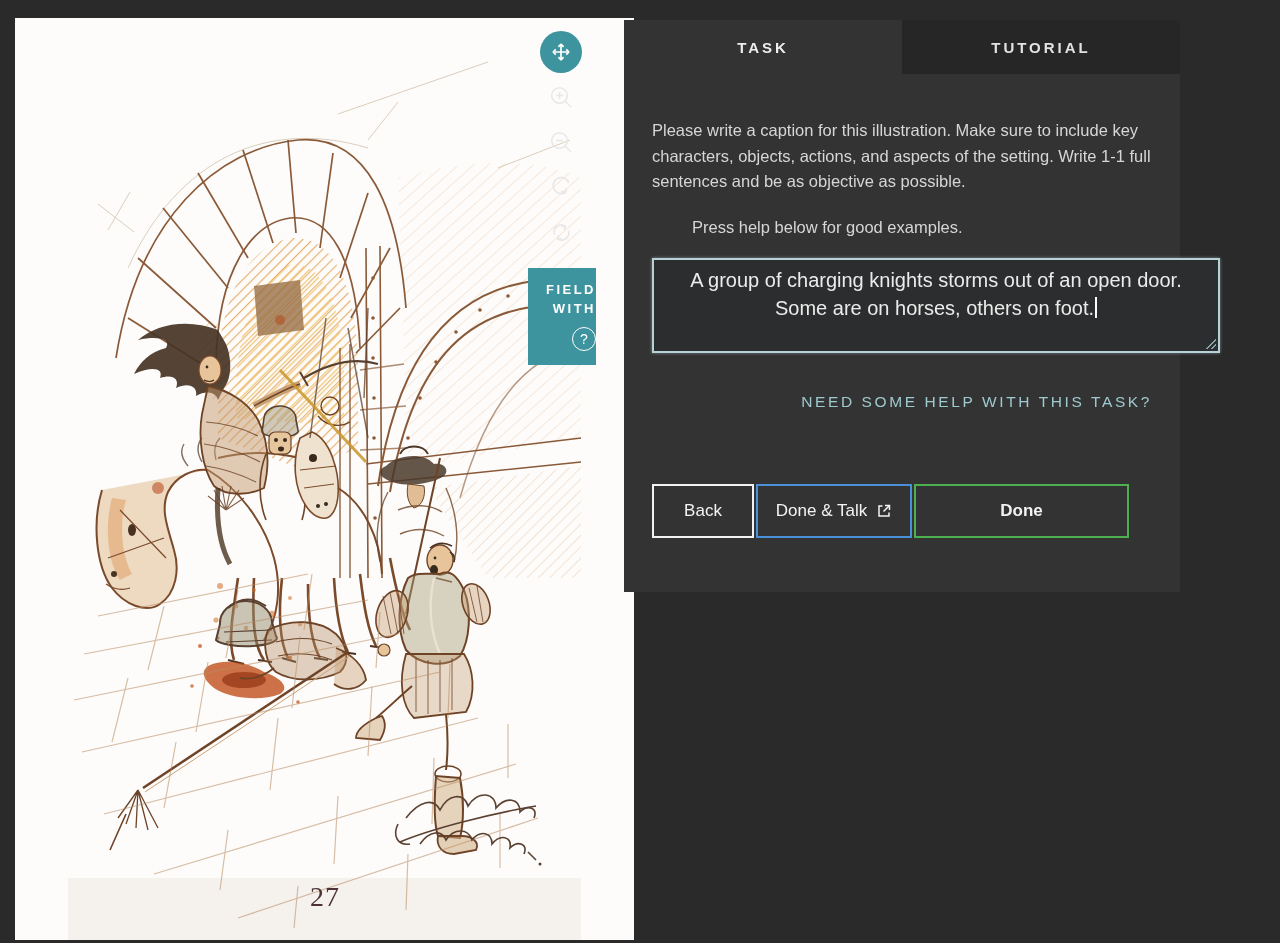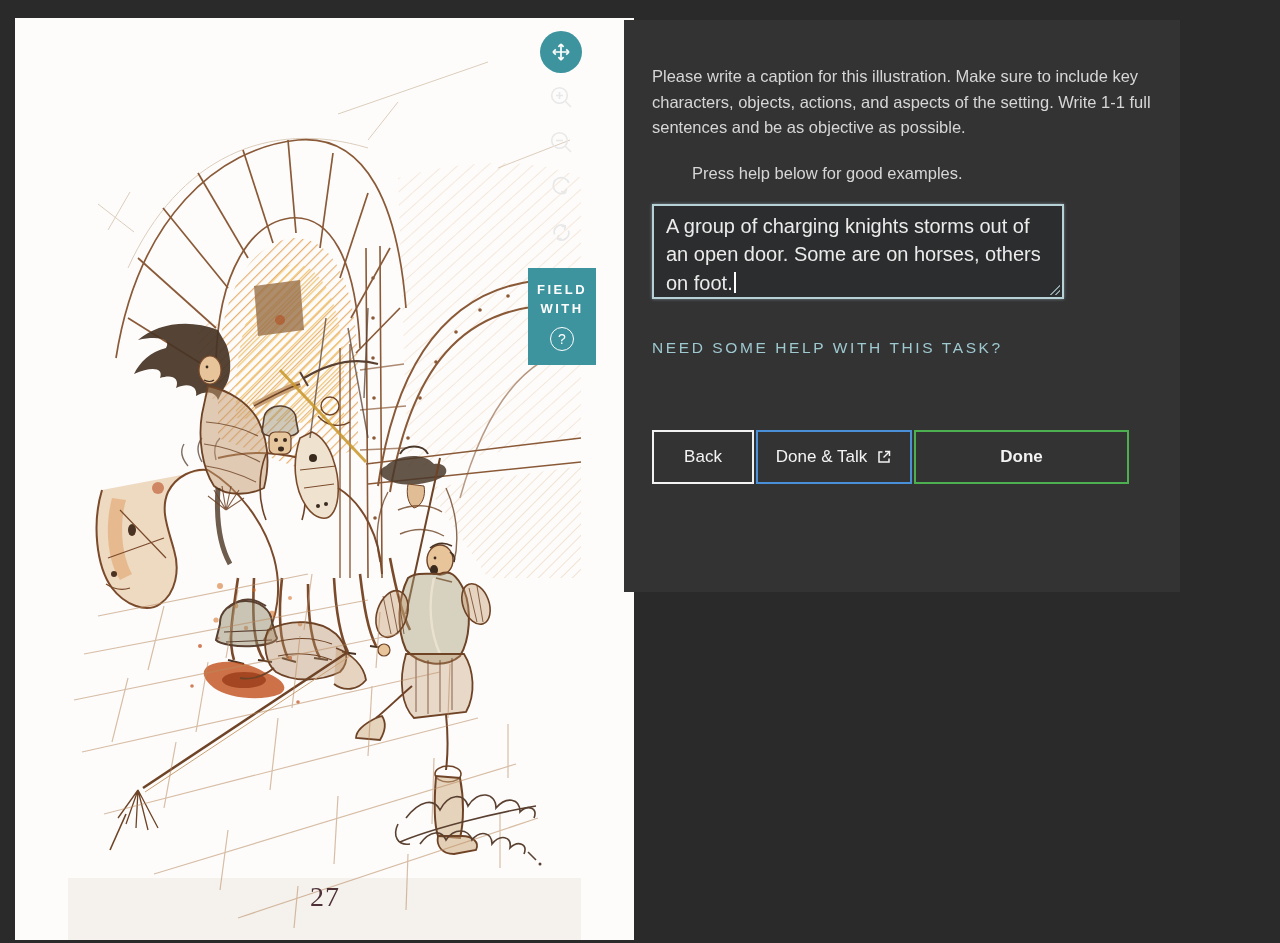--- a/index.html
+++ b/index.html
@@ -12,46 +12,46 @@
   .artboard svg{display:block;width:100%;height:100%;}
 
   
   .toolbar{position:absolute;left:528px;top:0;width:68px;}
   .tool-move{position:absolute;left:12px;top:31px;width:42px;height:42px;border-radius:50%;
              background:#3d949e;display:flex;align-items:center;justify-content:center;cursor:pointer;}
   .tool-btn{position:absolute;left:20px;width:27px;height:27px;display:flex;align-items:center;
             justify-content:center;cursor:pointer;}
   .tool-zin{top:84px;} .tool-zout{top:129px;} .tool-rot{top:172px;} .tool-sync{top:219px;}
   .field-guide{position:absolute;left:0;top:268px;width:68px;height:97px;background:#3d949e;
-               display:flex;flex-direction:column;align-items:center;justify-content:center;
+               display:flex;flex-direction:column;align-items:flex-end;justify-content:center;
                gap:3px;cursor:pointer;}
   .fg-line{font-size:13px;font-weight:600;letter-spacing:2.5px;color:#fff;line-height:1.25;}
   .fg-q{margin-top:7px;width:24px;height:24px;border:1.6px solid #fff;border-radius:50%;
         display:flex;align-items:center;justify-content:center;font-size:14px;color:#fff;}
 
   
   .panel{position:absolute;left:624px;top:20px;width:556px;height:572px;background:#333334;}
   .tabs{display:flex;height:54px;}
   .tab{flex:1;display:flex;align-items:center;justify-content:center;font-size:15px;
        font-weight:600;letter-spacing:3px;cursor:pointer;color:#ededed;}
   .tab.active{background:#333334;}
   .tab.inactive{background:#262627;color:#e2e2e2;}
   .panel-body{padding:44px 28px 0 28px;}
   .instructions{font-size:16.5px;line-height:1.56;color:#d6d6d6;margin:0;}
   .instructions + .instructions{margin-top:20px;margin-left:40px;}
-  .caption-box{position:relative;margin-top:17px;width:412px;height:95px;background:#2c2d2e;
+  .caption-box{position:relative;margin-top:17px;width:568px;height:95px;background:#2c2d2e;
                border:2px solid #b7d2d6;box-shadow:0 0 3px rgba(183,210,214,.55);
                padding:6px 12px;font-size:20px;line-height:1.42;color:#ebebeb;cursor:text;
-               overflow:hidden;}
+               overflow:hidden;text-align:center;}
   .caption-box::after{content:"";display:inline-block;width:2px;height:1.05em;background:#fdfdfd;
                margin-left:1px;vertical-align:-3px;}
   .caption-box::before{content:"";position:absolute;right:2px;bottom:2px;width:11px;height:11px;
                background:repeating-linear-gradient(-45deg,transparent 0 2.4px,#8da2a6 2.4px 3.8px);
                clip-path:polygon(100% 0,100% 100%,0 100%);}
-  .help-link{margin-top:40px;text-align:left;font-size:15.5px;letter-spacing:2.6px;
+  .help-link{margin-top:40px;text-align:right;font-size:15.5px;letter-spacing:2.6px;
              color:#9ec9cf;cursor:pointer;}
   .btn-row{display:flex;gap:2px;margin-top:73px;}
   .btn{height:54px;display:flex;align-items:center;justify-content:center;gap:9px;
        background:transparent;color:#f3f3f3;font-size:17px;cursor:pointer;
        font-family:"Liberation Sans",sans-serif;}
   .btn-back{width:102px;border:2px solid #f2f2f2;}
   .btn-donetalk{width:156px;border:2px solid #4a90d9;}
   .btn-done{width:215px;border:2px solid #4caf50;font-weight:700;}
   .ic{display:inline-flex;}
 </style>
@@ -373,20 +373,24 @@
       </span>
     </div>
     <div class="field-guide">
       <span class="fg-line">FIELD</span>
       <span class="fg-line">WITH</span>
       <span class="fg-q">?</span>
     </div>
   </div>
 
   <div class="panel">
+    <div class="tabs">
+      <div class="tab active">TASK</div>
+      <div class="tab inactive">TUTORIAL</div>
+    </div>
     <div class="panel-body">
       <p class="instructions">Please write a caption for this illustration. Make sure to include key characters, objects, actions, and aspects of the setting. Write 1-1 full sentences and be as objective as possible.</p>
       <p class="instructions">Press help below for good examples.</p>
 
       <div class="caption-box" role="textbox" aria-multiline="true">A group of charging knights storms out of an open door. Some are on horses, others on foot.</div>
 
       <div class="help-link">NEED SOME HELP WITH THIS TASK?</div>
 
       <div class="btn-row">
         <button class="btn btn-back">Back</button>

